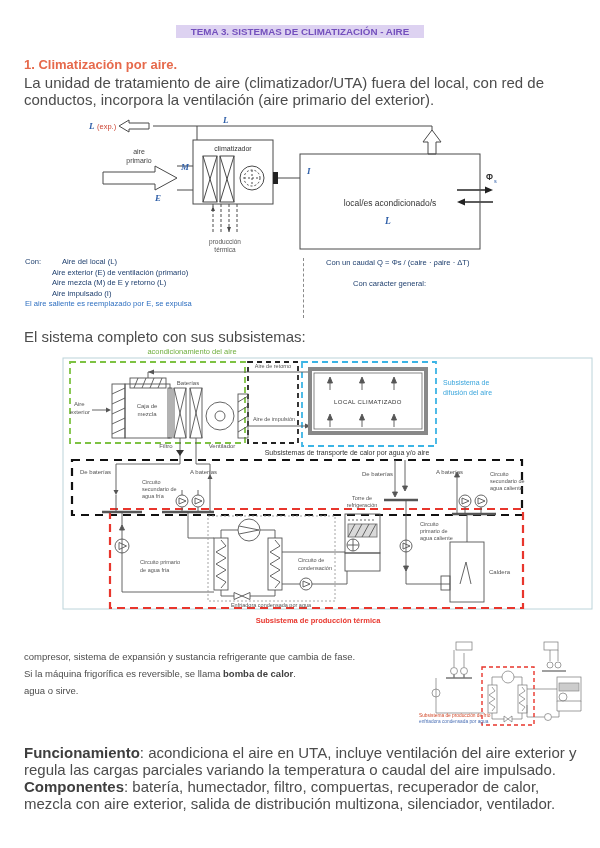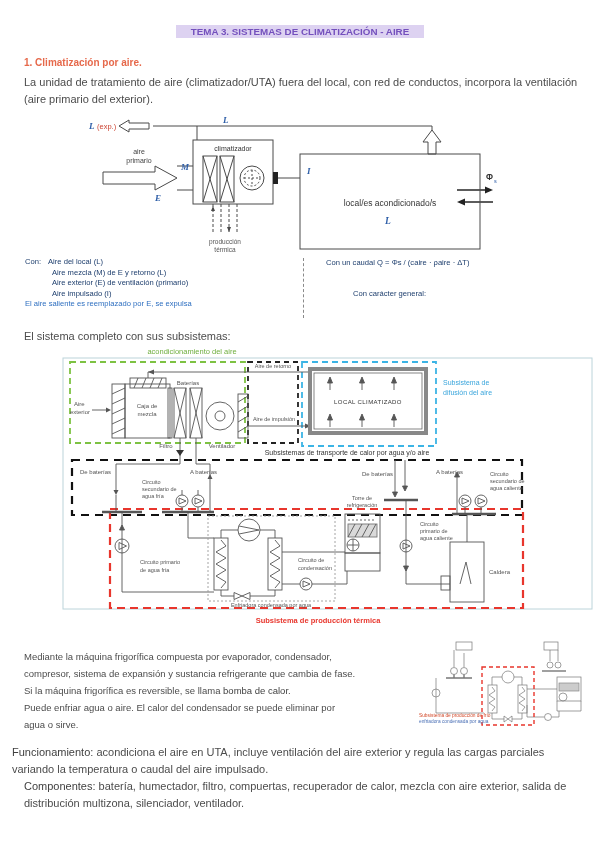--- a/index.html
+++ b/index.html
@@ -1,40 +1,40 @@
 <!DOCTYPE html>
 <html><head>
 <meta charset="utf-8">
 <style>
   *{margin:0;padding:0;box-sizing:border-box}
   html,body{width:600px;height:848px;background:#fff;overflow:hidden}
   body{font-family:"Liberation Sans",sans-serif;position:relative;color:#4c4c4c}
   .abs{position:absolute}
   .page-title{top:26px;left:0;width:600px;text-align:center;font-size:9.8px;font-weight:bold;color:#7450bd}
   .page-title .hl{background:#ddd2f1;padding:1px 15px}
-  .sec-heading{top:57px;left:24px;font-size:10px;font-weight:bold;color:#e6694b}
-  .body-text{font-size:11px;color:#4c4c4c;line-height:17px}
+  .sec-heading{top:57px;left:24px;font-size:13px;font-weight:bold;color:#e6694b}
+  .body-text{font-size:15px;color:#4c4c4c;line-height:17px}
   .intro{top:74px;left:24px;width:556px}
   .sysline{top:328px;left:24px;width:400px}
   .notes-left{top:257px;left:25px;width:272px;font-size:7.6px;color:#20406f;line-height:10.5px}
   .notes-left .ind{padding-left:27px}
-  .notes-left .pfx-line span.txt{margin-left:7px}
+  .notes-left .pfx-line span.txt{margin-left:21px}
   .notes-footer{margin-top:0;color:#2e6fc0}
   .notes-divider{top:258px;left:303px;height:60px;width:0;border-left:1px dashed #8a8a8a}
   .notes-right{top:258px;left:313px;width:272px;font-size:7.6px;color:#20406f;line-height:10.5px}
   .nr2{padding-left:13px}
-  .nr3{margin-top:20px;padding-left:40px}
+  .nr3{margin-top:10px;padding-left:40px}
   .nr4{padding-left:46px}
   .fridge{top:649px;left:24px;width:412px;font-size:9.5px;color:#4c4c4c;line-height:16.9px}
   .mini-caption{top:713px;left:419px;width:100px;font-size:4.8px;line-height:6.4px}
   .mini-caption .c1{color:#d2492a}
   .mini-caption .c2{color:#4a6fb5}
-  .closing1{top:744px;left:12px;width:566px}
+  .closing1{top:744px;left:24px;width:566px}
   .closing2{top:778px;left:24px;width:566px}
-  .bld{font-weight:normal;color:#3f3f3f}
+  .bld{font-weight:bold;color:#3f3f3f}
   svg text{font-family:"Liberation Sans",sans-serif}
   svg .var{font-family:"Liberation Serif",serif;font-style:italic;font-weight:bold;fill:#2f5fa8}
 </style>
 </head>
 <body>
 
 <div class="abs page-title">
   <span class="hl">TEMA 3. SISTEMAS DE CLIMATIZACIÓN - AIRE</span>
 </div>
 
@@ -79,22 +79,22 @@
   <text x="305" y="92" font-size="8.5" fill="#333" text-anchor="middle">local/es acondicionado/s</text>
   <text class="var" x="303" y="110" font-size="9.5" text-anchor="middle">L</text>
   <text x="401" y="66" font-size="8.5" font-weight="bold" fill="#333">Φ</text>
   <text x="409" y="69" font-size="5.5" fill="#2f5fa8">s</text>
   <text x="140" y="130" font-size="6.5" fill="#555" text-anchor="middle">producción</text>
   <text x="140" y="138" font-size="6.5" fill="#555" text-anchor="middle">térmica</text>
 </svg>
 
 <div class="abs notes-left">
   <div class="pfx-line"><span>Con:</span><span class="txt">Aire del local (L)</span></div>
+  <div class="ind">Aire exterior (E) de ventilación (primario)</div>
   <div class="ind">Aire mezcla (M) de E y retorno (L)</div>
-  <div class="ind">Aire exterior (E) de ventilación (primario)</div>
   <div class="ind">Aire impulsado (I)</div>
   <div class="notes-footer">El aire saliente es reemplazado por E, se expulsa</div>
 </div>
 <div class="abs notes-divider"></div>
 <div class="abs notes-right">
   <div class="nr2">Con un caudal Q = Φs / (caire · ρaire · ΔT)</div>
   <div class="nr3">Con carácter general:</div>
 </div>
 
 <div class="abs body-text sysline">El sistema completo con sus subsistemas:</div>
@@ -246,24 +246,22 @@
   <text x="236" y="216" font-size="5.5" fill="#555">Circuito de</text>
   <text x="236" y="224" font-size="5.5" fill="#555">condensación</text>
   <text x="358" y="180" font-size="5.5" fill="#555">Circuito</text>
   <text x="358" y="187" font-size="5.5" fill="#555">primario de</text>
   <text x="358" y="194" font-size="5.5" fill="#555">agua caliente</text>
   <text x="427" y="228" font-size="6" fill="#555">Caldera</text>
   <text x="256" y="277" font-size="7.5" font-weight="bold" fill="#e8362d" text-anchor="middle">Subsistema de producción térmica</text>
 </svg>
 
 <div class="abs fridge">
-  <div>Mediante la máquina frigorífica compuesta por evaporador, condensador,</div>
   <div>compresor, sistema de expansión y sustancia refrigerante que cambia de fase.</div>
   <div><span>Si la máquina frigorífica es reversible, se llama </span><span class="bld">bomba de calor</span><span>.</span></div>
-  <div>Puede enfriar agua o aire. El calor del condensador se puede eliminar por</div>
   <div>agua o sirve.</div>
 </div>
 
 <svg class="abs" style="left:424px;top:641px" width="174" height="92" viewBox="0 0 174 92">
   <g stroke="#777" fill="none" stroke-width="0.7">
     <rect x="32" y="1" width="16" height="8"></rect>
       <rect x="120" y="1" width="14" height="8"></rect>
     <path d="M 30 9 V 26 M 40 12 V 26"></path>
     <circle cx="30" cy="30" r="3.5"></circle>
       <circle cx="40" cy="30" r="3.5"></circle>

